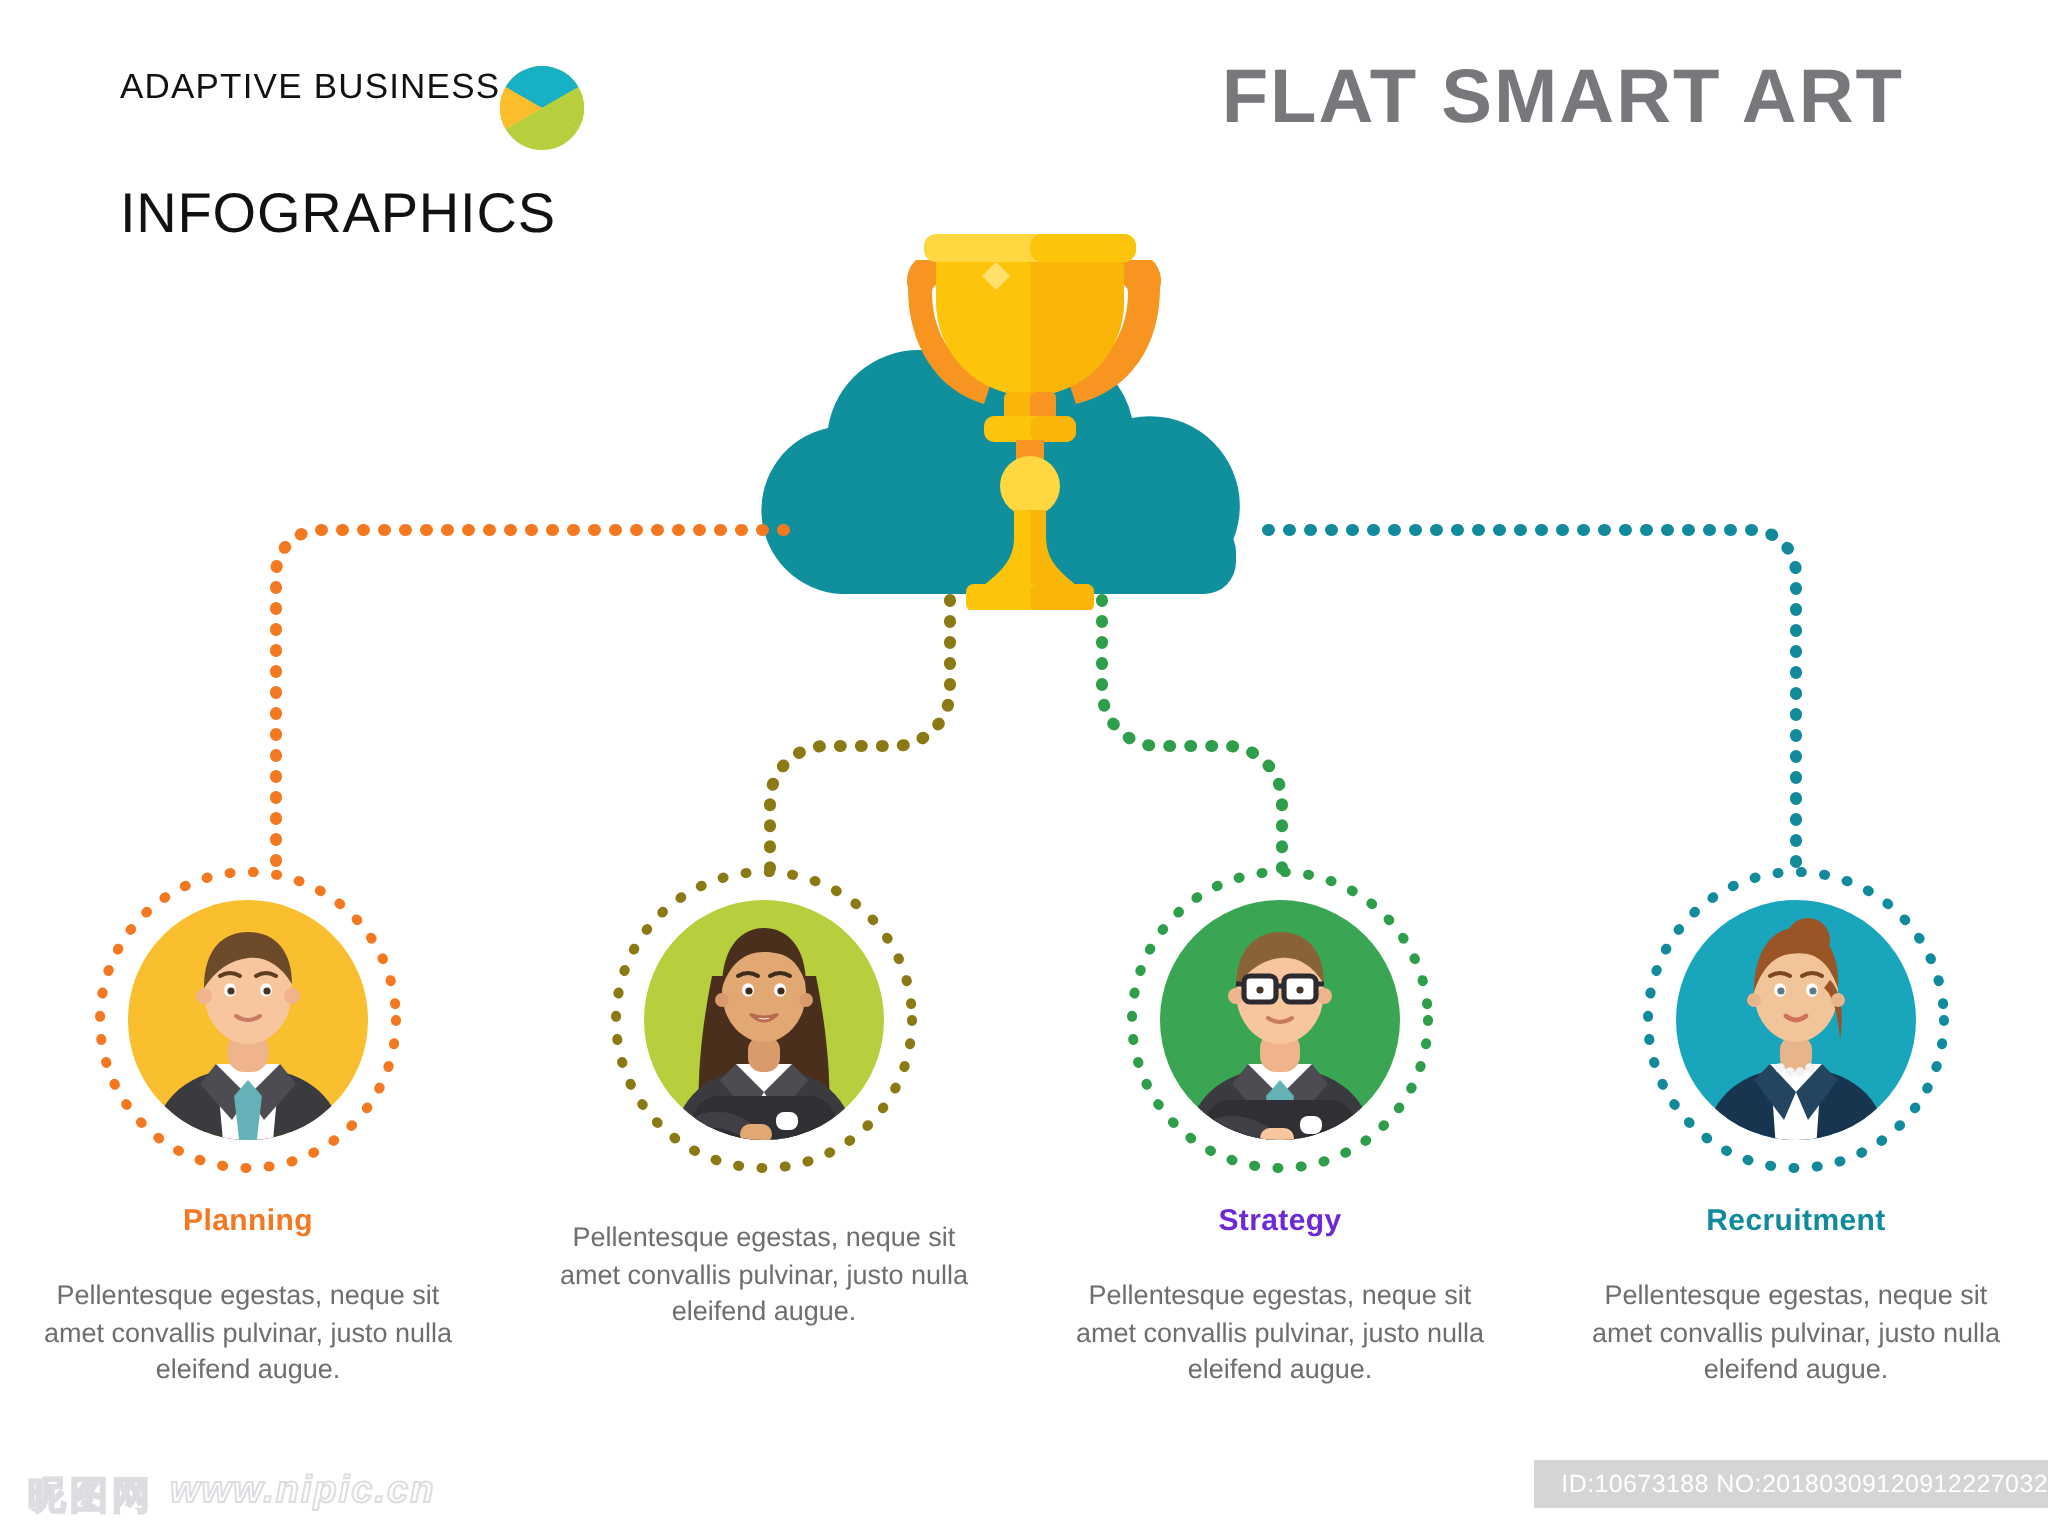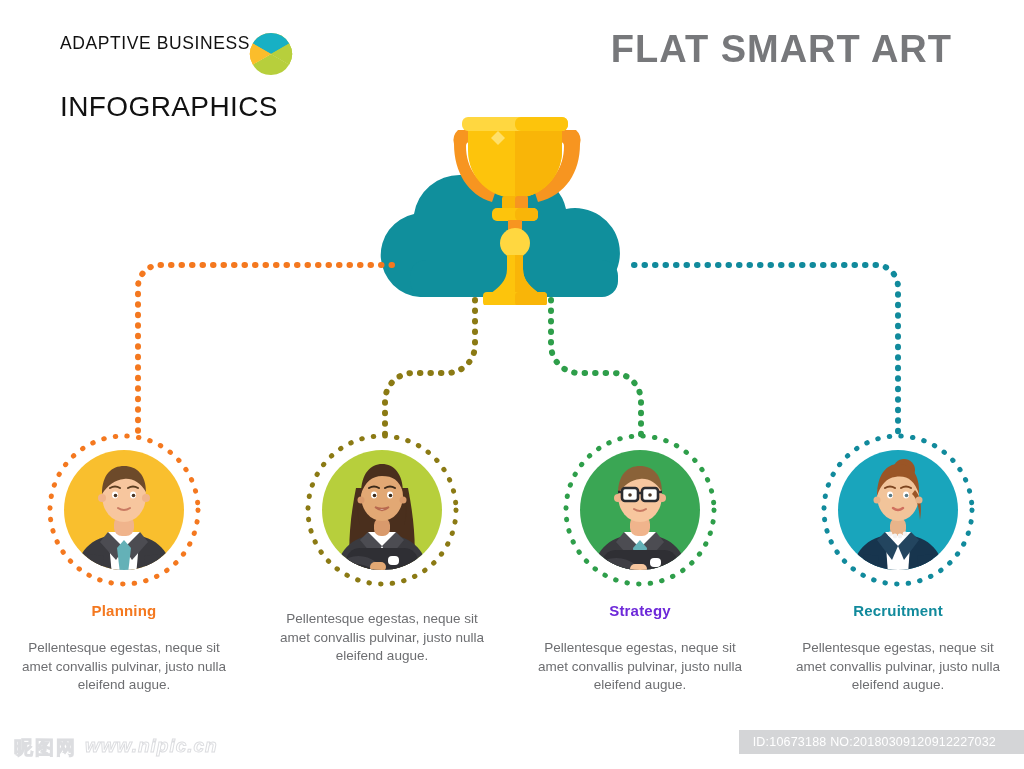--- a/index.html
+++ b/index.html
@@ -65,21 +65,21 @@
     font-style:normal;font-size:19px;letter-spacing:2px;
     -webkit-text-stroke:1px #dcdde0;color:transparent;
   }
   .wm-url{
     -webkit-text-stroke:1px #dcdde0;color:transparent;font-size:19px;
   }
   .idbar{
     position:absolute;right:0;top:730px;
     background:#d4d5d7;color:#ffffff;
     font-size:12.5px;letter-spacing:.2px;
-    padding:5px 28px 5px 14px;white-space:nowrap;
+    padding:5px 0 5px 14px;white-space:nowrap;
   }
 </style>
 </head>
 <body>
 
 <div class="stage">
 
   <div class="logo">
     <div class="logo-l1">ADAPTIVE BUSINESS</div>
     <div class="logo-l2">INFOGRAPHICS</div>

